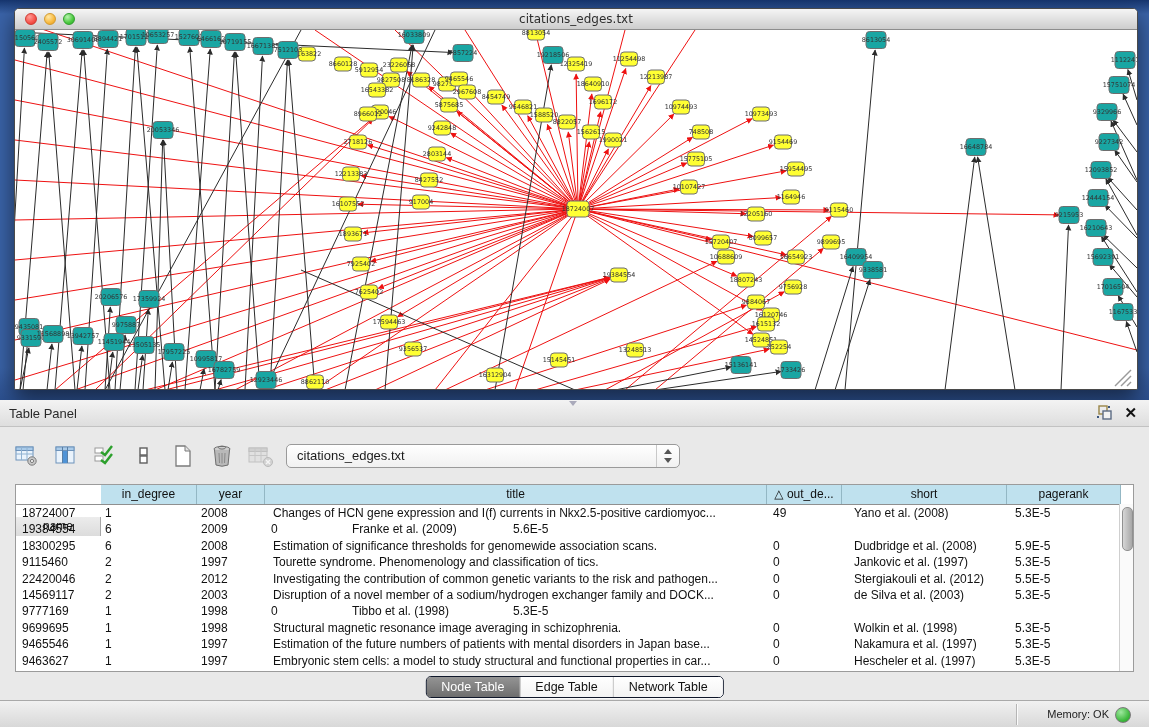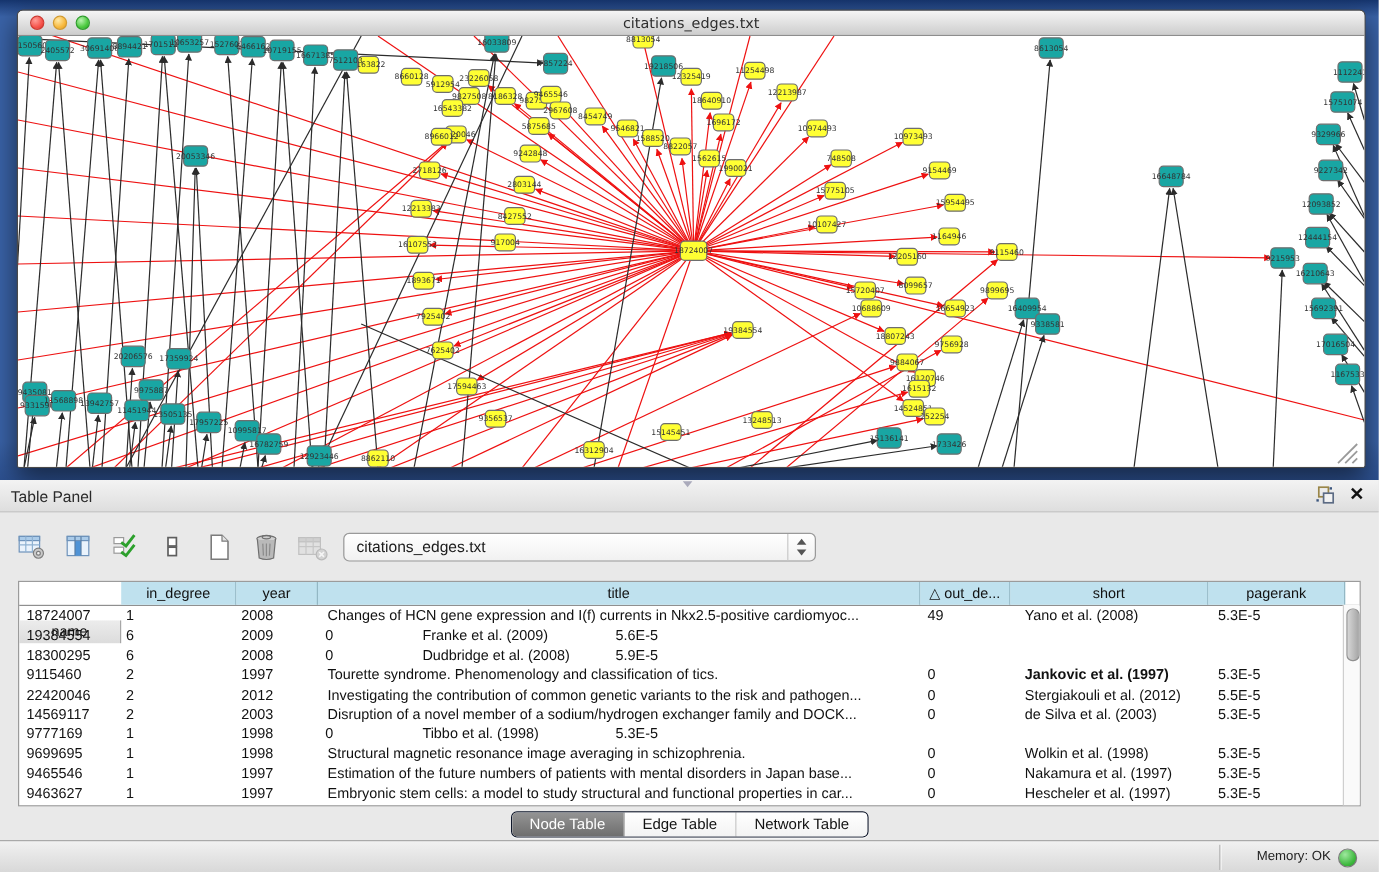--- a/index.html
+++ b/index.html
@@ -796,31 +796,32 @@
             <div class="td" style="width: 96px; padding-left: 4px;">6</div>
             <div class="td" style="width: 68px; padding-left: 4px;">2009</div>
             <div class="td" style="width: 75px; padding-left: 6px;">0</div>
             <div class="td" style="width: 165px; padding-left: 12px;">Franke et al. (2009)</div>
             <div class="td" style="width: 114px; padding-left: 8px;">5.6E-5</div>
           </div>
           <div class="tr">
             <div class="td" style="width: 85px; padding-left: 6px;">18300295</div>
             <div class="td" style="width: 96px; padding-left: 4px;">6</div>
             <div class="td" style="width: 68px; padding-left: 4px;">2008</div>
+            <div class="td" style="width: 502px; padding-left: 8px;">Estimation of significance thresholds for genomewide association scans.</div>
             <div class="td" style="width: 75px; padding-left: 6px;">0</div>
             <div class="td" style="width: 165px; padding-left: 12px;">Dudbridge et al. (2008)</div>
             <div class="td" style="width: 114px; padding-left: 8px;">5.9E-5</div>
           </div>
           <div class="tr">
             <div class="td" style="width: 85px; padding-left: 6px;">9115460</div>
             <div class="td" style="width: 96px; padding-left: 4px;">2</div>
             <div class="td" style="width: 68px; padding-left: 4px;">1997</div>
             <div class="td" style="width: 502px; padding-left: 8px;">Tourette syndrome. Phenomenology and classification of tics.</div>
             <div class="td" style="width: 75px; padding-left: 6px;">0</div>
-            <div class="td" style="width: 165px; padding-left: 12px; font-weight: bold;">Jankovic et al. (1997)</div>
+            <div class="td" style="width: 165px; padding-left: 12px;">Jankovic et al. (1997)</div>
             <div class="td" style="width: 114px; padding-left: 8px;">5.3E-5</div>
           </div>
           <div class="tr">
             <div class="td" style="width: 85px; padding-left: 6px;">22420046</div>
             <div class="td" style="width: 96px; padding-left: 4px;">2</div>
             <div class="td" style="width: 68px; padding-left: 4px;">2012</div>
             <div class="td" style="width: 502px; padding-left: 8px;">Investigating the contribution of common genetic variants to the risk and pathogen...</div>
             <div class="td" style="width: 75px; padding-left: 6px;">0</div>
             <div class="td" style="width: 165px; padding-left: 12px;">Stergiakouli et al. (2012)</div>
             <div class="td" style="width: 114px; padding-left: 8px;">5.5E-5</div>

